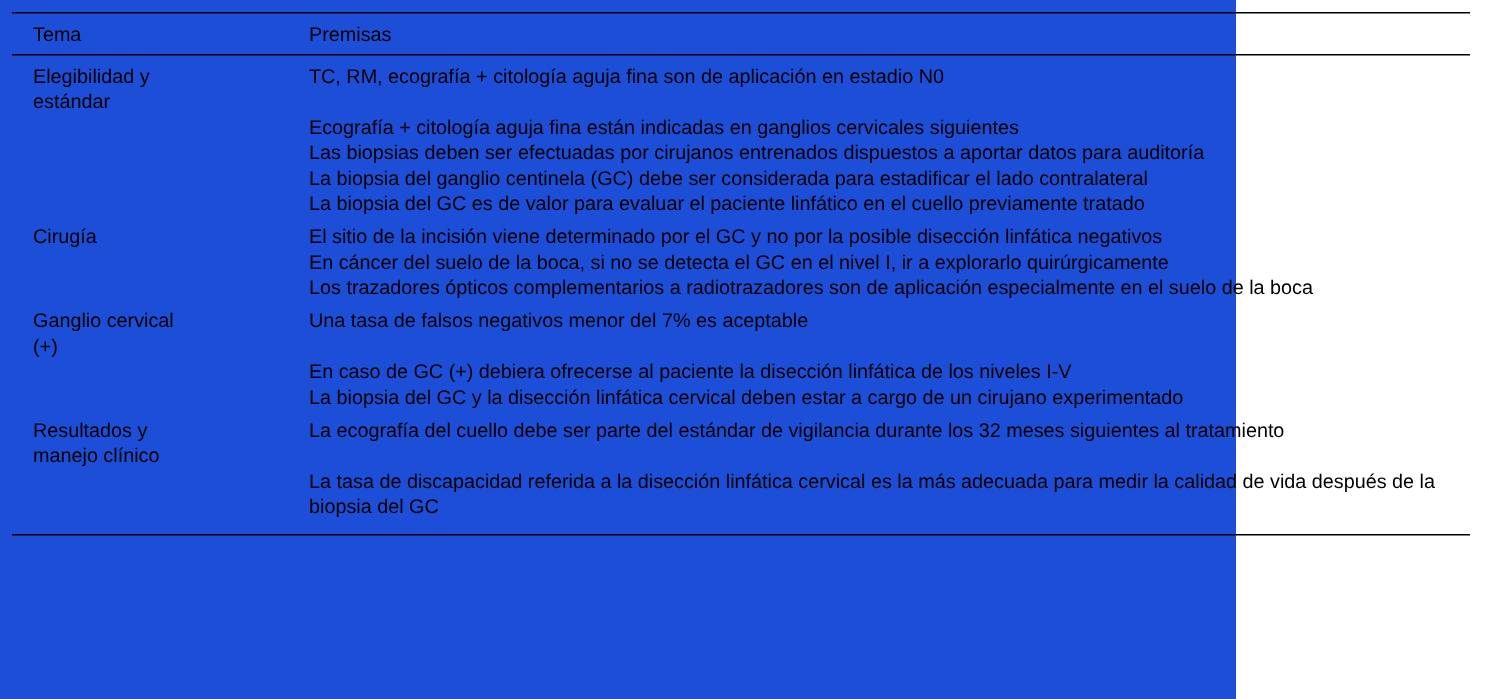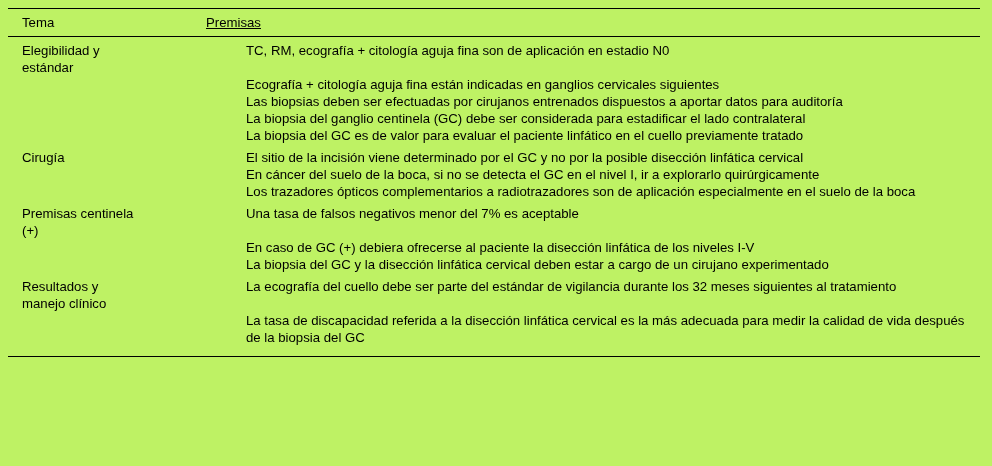--- a/index.html
+++ b/index.html
@@ -10,23 +10,23 @@
   body {
     width: 992px;
     height: 466px;
     overflow: hidden;
     font-family: "Liberation Sans", sans-serif;
     color: #000000;
     -webkit-font-smoothing: antialiased;
   }
   .page {
     position: relative;
-    width: 992px;
+    width: 824px;
     height: 466px;
-    background: #bef264;
+    background: #1d4ed8;
   }
   .table-wrap {
     position: absolute;
     left: 8px;
     top: 8px;
     width: 972px;
   }
   table.guideline-table {
     width: 972px;
     border-collapse: collapse;
@@ -40,21 +40,21 @@
   thead tr.header-row th {
     text-align: left;
     font-weight: normal;
     vertical-align: top;
     border-top: 1.6px solid #000;
     border-bottom: 1.6px solid #000;
     padding: 7px 4px 7px 0;
     font-size: 13.2px;
   }
   thead tr.header-row th.th-theme { padding-left: 14px; }
-  thead tr.header-row th.th-premise { padding-left: 6px; text-decoration: underline; }
+  thead tr.header-row th.th-premise { padding-left: 6px; }
 
   tbody tr.body-row td {
     vertical-align: top;
     padding: 0;
     border: none;
   }
   tbody tr.body-row td.cell-theme {
     padding-left: 14px;
     padding-right: 8px;
   }
@@ -65,21 +65,20 @@
 
   .theme-text {
     display: block;
     line-height: 17px;
     padding-top: 5px;
     white-space: pre-line;
   }
   .premise-list {
     display: block;
     padding-top: 5px;
-    margin-left: 40px;
   }
   .premise-item {
     display: block;
     line-height: 17px;
     margin: 0;
     padding: 0;
   }
   .premise-item.gap-after {
     margin-bottom: 17px;
   }
@@ -128,29 +127,29 @@
                 <div class="premise-item">La biopsia del GC es de valor para evaluar el paciente linfático en el cuello previamente tratado</div>
               </div>
             </td>
           </tr>
           <tr class="body-row">
             <td class="cell-theme">
               <span class="theme-text">Cirugía</span>
             </td>
             <td class="cell-premise">
               <div class="premise-list">
-                <div class="premise-item">El sitio de la incisión viene determinado por el GC y no por la posible disección linfática cervical</div>
+                <div class="premise-item">El sitio de la incisión viene determinado por el GC y no por la posible disección linfática negativos</div>
                 <div class="premise-item">En cáncer del suelo de la boca, si no se detecta el GC en el nivel I, ir a explorarlo quirúrgicamente</div>
                 <div class="premise-item">Los trazadores ópticos complementarios a radiotrazadores son de aplicación especialmente en el suelo de la boca</div>
               </div>
             </td>
           </tr>
           <tr class="body-row">
             <td class="cell-theme">
-              <span class="theme-text">Premisas centinela
+              <span class="theme-text">Ganglio cervical
 (+)</span>
             </td>
             <td class="cell-premise">
               <div class="premise-list">
                 <div class="premise-item gap-after">Una tasa de falsos negativos menor del 7% es aceptable</div>
                 <div class="premise-item">En caso de GC (+) debiera ofrecerse al paciente la disección linfática de los niveles I-V</div>
                 <div class="premise-item">La biopsia del GC y la disección linfática cervical deben estar a cargo de un cirujano experimentado</div>
               </div>
             </td>
           </tr>

